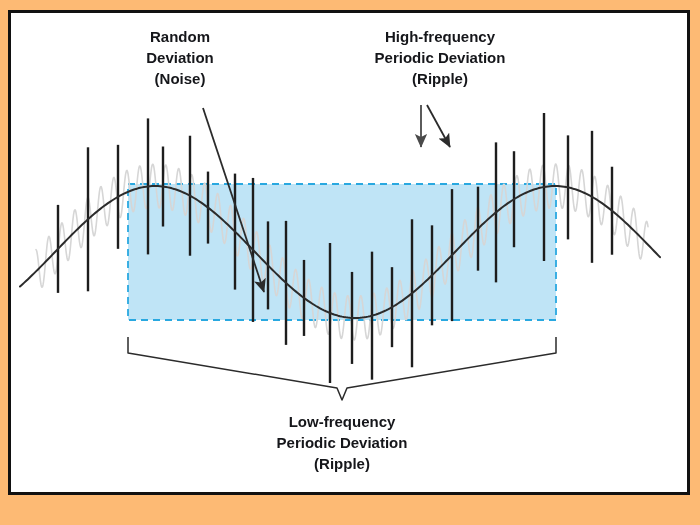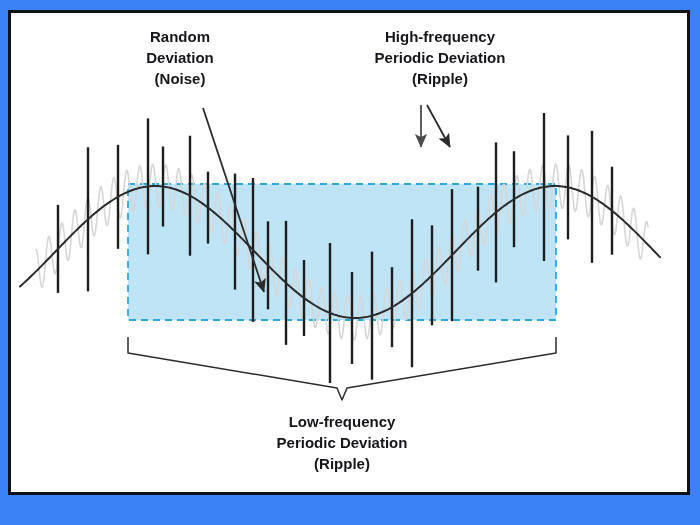--- a/index.html
+++ b/index.html
@@ -1,18 +1,18 @@
 <!DOCTYPE html>
 <html><head>
 <meta charset="utf-8">
 <style>
   html,body{margin:0;padding:0;background:#ffffff;}
   body{width:700px;height:525px;overflow:hidden;
        font-family:"Liberation Sans","DejaVu Sans",sans-serif;}
-  #stage{position:relative;width:700px;height:525px;background:#3b82f6;}
+  #stage{position:relative;width:700px;height:525px;background:#fdba74;}
   #frame{position:absolute;left:8px;top:10px;width:682px;height:485px;
          border:3px solid #111;box-sizing:border-box;background:#fff;}
   svg#diagram{position:absolute;left:0;top:0;width:700px;height:525px;}
   .lbl{font-weight:bold;font-size:15px;fill:#15161a;
        font-family:"Liberation Sans","DejaVu Sans",sans-serif;}
 </style>
 </head>
 <body>
 
 <div id="stage">

